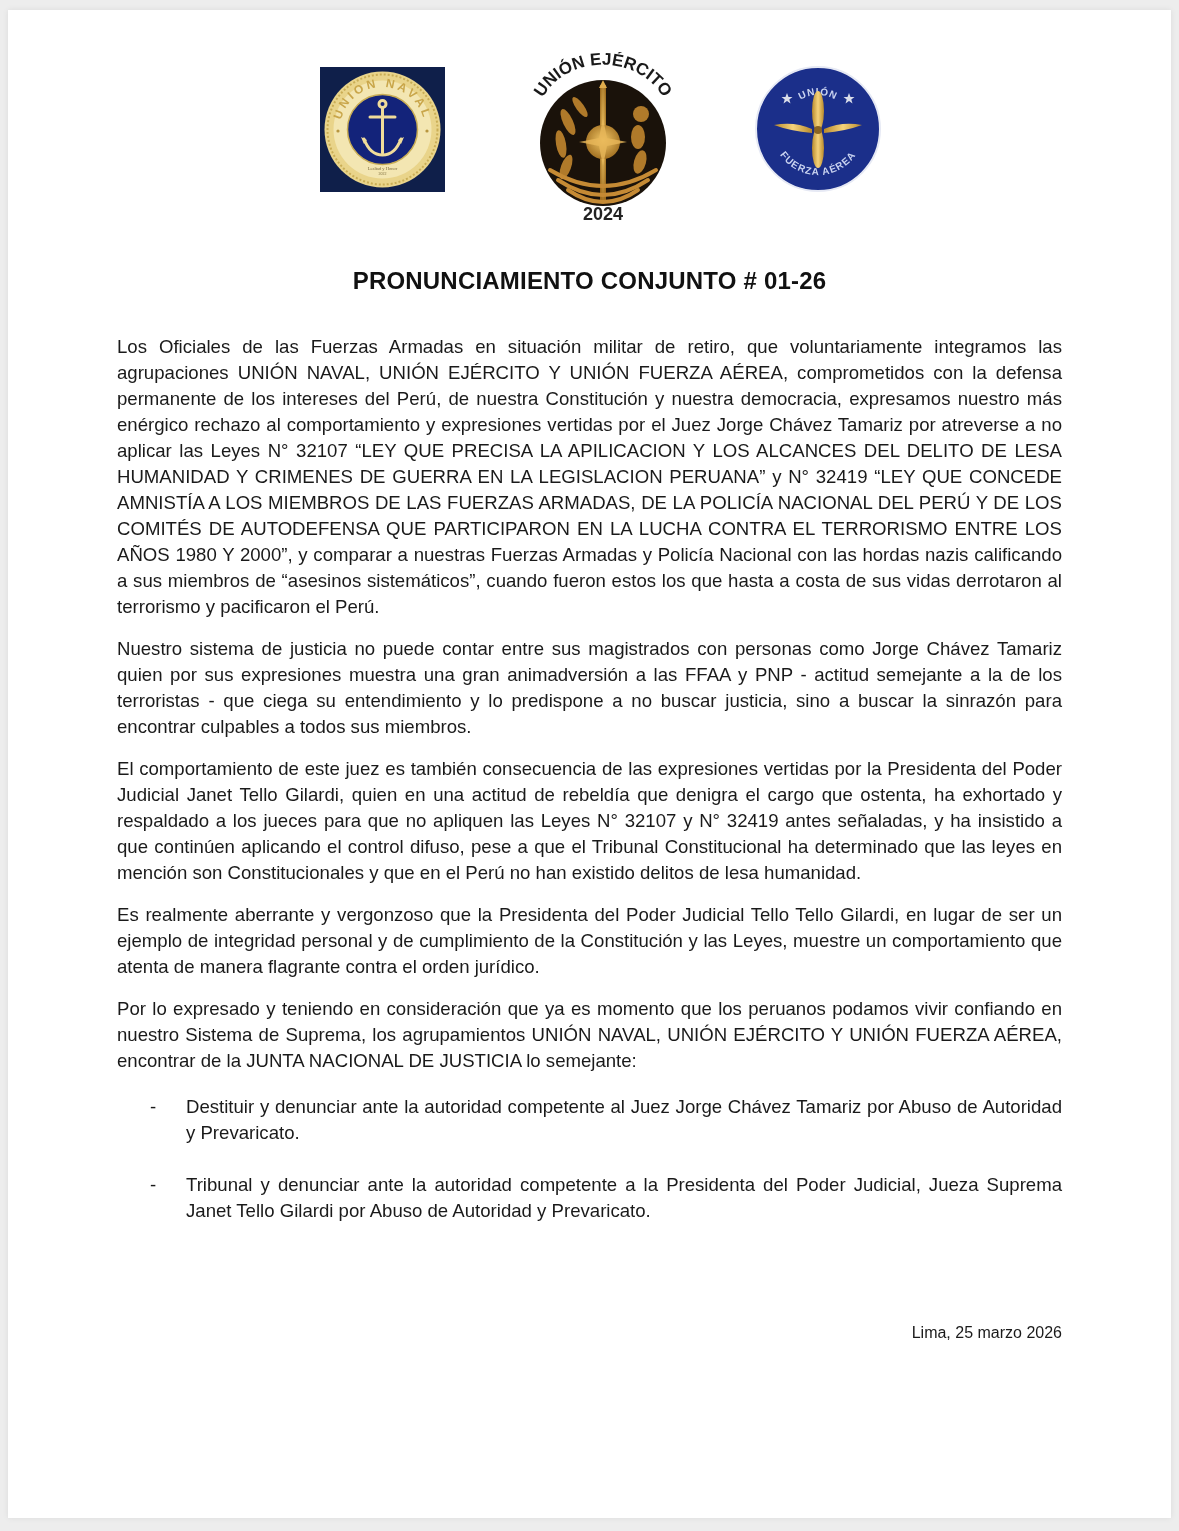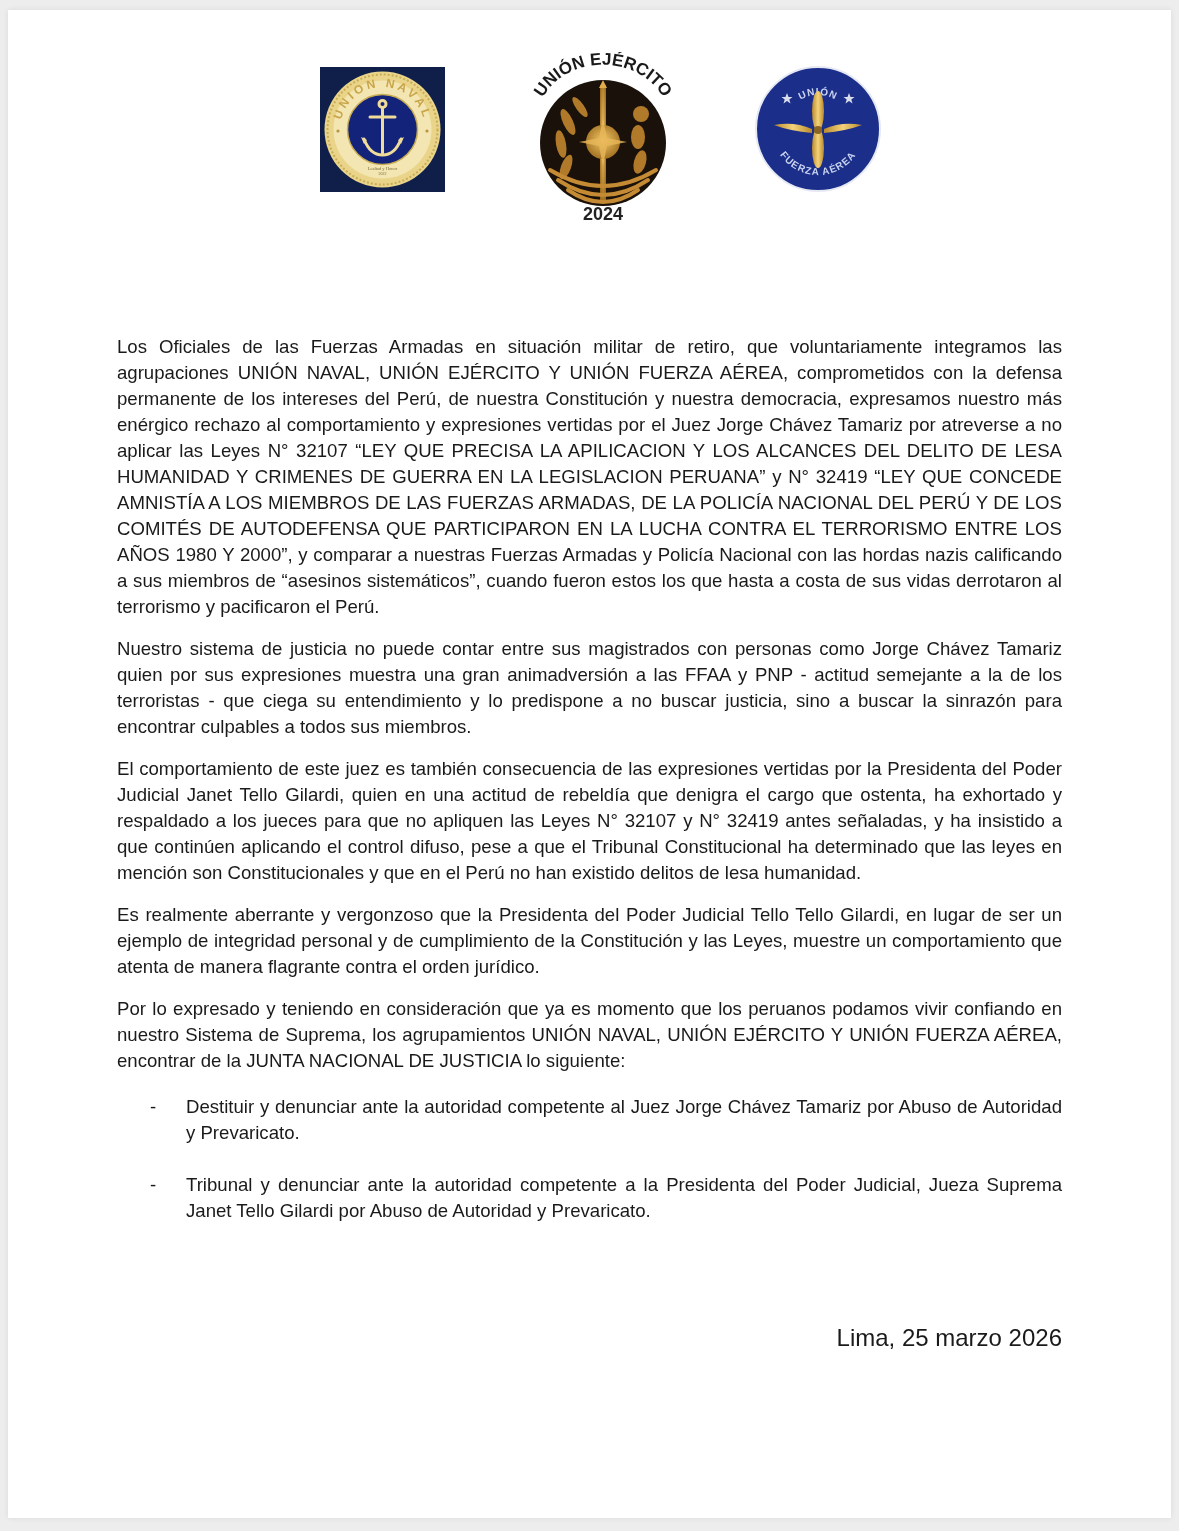--- a/index.html
+++ b/index.html
@@ -30,21 +30,21 @@
       position:absolute; left:109px; top:324px; width:945px;
       font-size:18.6px; line-height:26px; text-align:justify;
     }
     .body p { margin:0 0 16px 0; }
     .body b { font-weight:normal; }
     .list { margin:0; padding:0; list-style:none; }
     .list li { position:relative; padding-left:69px; margin-bottom:26px; }
     .list .dash { position:absolute; left:33px; top:0; }
     .date {
       position:absolute; right:109px; top:1314px;
-      font-size:24px; color:#1a1a1a;
+      font-size:16px; color:#1a1a1a;
     }
   </style>
 </head>
 <body>
 
 <div class="page">
 
   <div class="logos">
 
     <div class="logo logo-naval">
@@ -142,31 +142,32 @@
         <ellipse cx="64" cy="46" rx="6" ry="20" fill="url(#propG)"></ellipse>
         <ellipse cx="64" cy="83" rx="6" ry="20" fill="url(#propG)"></ellipse>
 
         <path d="M 58 64 Q 40 56 20 60 Q 36 66 58 68 Z" fill="url(#propG)"></path>
         <path d="M 70 64 Q 88 56 108 60 Q 92 66 70 68 Z" fill="url(#propG)"></path>
         <circle cx="64" cy="65" r="4" fill="#8a6422"></circle>
       </svg>
     </div>
   </div>
 
+  <div class="title">PRONUNCIAMIENTO CONJUNTO # 01-26</div>
 
   <div class="body">
     <p><span>Los Oficiales de las Fuerzas Armadas en situación militar de retiro, que voluntariamente integramos las agrupaciones </span><b>UNIÓN NAVAL</b><span>, </span><b>UNIÓN EJÉRCITO Y UNIÓN FUERZA AÉREA,</b><span> comprometidos con la defensa permanente de los intereses del Perú, de nuestra Constitución y nuestra  democracia, expresamos nuestro más enérgico rechazo al comportamiento y expresiones vertidas por el </span><b>Juez Jorge Chávez Tamariz</b><span> por atreverse a no aplicar las Leyes </span><b>N° 32107</b><span> “LEY QUE PRECISA LA APILICACION Y LOS ALCANCES DEL DELITO DE LESA HUMANIDAD Y CRIMENES DE GUERRA EN LA LEGISLACION PERUANA” y  </span><b>N° 32419</b><span>  “LEY QUE CONCEDE AMNISTÍA A LOS MIEMBROS DE LAS FUERZAS ARMADAS, DE LA POLICÍA NACIONAL DEL PERÚ Y DE LOS COMITÉS DE AUTODEFENSA QUE PARTICIPARON EN LA LUCHA CONTRA EL TERRORISMO ENTRE LOS AÑOS 1980 Y 2000”, y comparar a nuestras Fuerzas Armadas y Policía Nacional con las </span><b>hordas nazis</b><span> calificando a sus miembros de “asesinos sistemáticos”, cuando fueron estos los que hasta a costa de sus vidas derrotaron al terrorismo y pacificaron el Perú.</span></p>
 
     <p><span>Nuestro sistema de justicia no puede contar entre sus magistrados con personas como </span><b>Jorge Chávez Tamariz quien</b><span> por sus expresiones muestra una gran animadversión a las FFAA y PNP - actitud semejante a la de los terroristas - que ciega su entendimiento y lo predispone a no buscar justicia, sino a buscar la sinrazón para encontrar culpables a todos sus miembros.</span></p>
 
     <p><span>El comportamiento de este juez es también consecuencia de las expresiones vertidas por la Presidenta del Poder Judicial </span><b>Janet Tello Gilardi</b><span>, quien en una actitud de rebeldía que denigra el cargo que ostenta, ha exhortado y respaldado a los jueces para que no apliquen las Leyes N° 32107 y N° 32419 antes señaladas, y ha insistido a que continúen aplicando el control difuso, pese a que el Tribunal Constitucional ha determinado que las leyes en mención son Constitucionales y que en el Perú no han existido delitos de lesa humanidad.</span></p>
 
     <p><span>Es realmente aberrante y vergonzoso que la Presidenta del Poder Judicial </span><b>Tello Tello Gilardi,</b><span> en lugar de ser un ejemplo de integridad personal y de cumplimiento de la Constitución y las Leyes, muestre un comportamiento que atenta de manera flagrante contra el orden jurídico.</span></p>
 
-    <p style="margin-bottom:20px;"><span>Por lo expresado y teniendo en consideración que ya es momento que los peruanos podamos vivir confiando en nuestro Sistema de Suprema, los agrupamientos UNIÓN </span><b>NAVAL, UNIÓN EJÉRCITO Y UNIÓN FUERZA AÉREA,</b><span> encontrar de la </span><b>JUNTA NACIONAL DE JUSTICIA</b><span> lo siguiente:</span></p>
+    <p style="margin-bottom:20px;"><span>Por lo expresado y teniendo en consideración que ya es momento que los peruanos podamos vivir confiando en nuestro Sistema de Suprema, los agrupamientos UNIÓN </span><b>NAVAL, UNIÓN EJÉRCITO Y UNIÓN FUERZA AÉREA,</b><span> encontrar de la </span><b>JUNTA NACIONAL DE JUSTICIA</b><span> lo semejante:</span></p>
 
     <ul class="list">
       <li><span class="dash">-</span><span>Destituir y denunciar ante la autoridad competente al </span><b>Juez Jorge Chávez Tamariz</b><span> por Abuso de Autoridad y Prevaricato.</span></li>
       <li><span class="dash">-</span><span>Tribunal y denunciar ante la autoridad competente a la </span><b>Presidenta del Poder Judicial, Jueza Suprema Janet Tello Gilardi</b><span> por Abuso de Autoridad y Prevaricato.</span></li>
     </ul>
   </div>
 
   <div class="date">Lima, 25 marzo 2026</div>
 </div>
 

